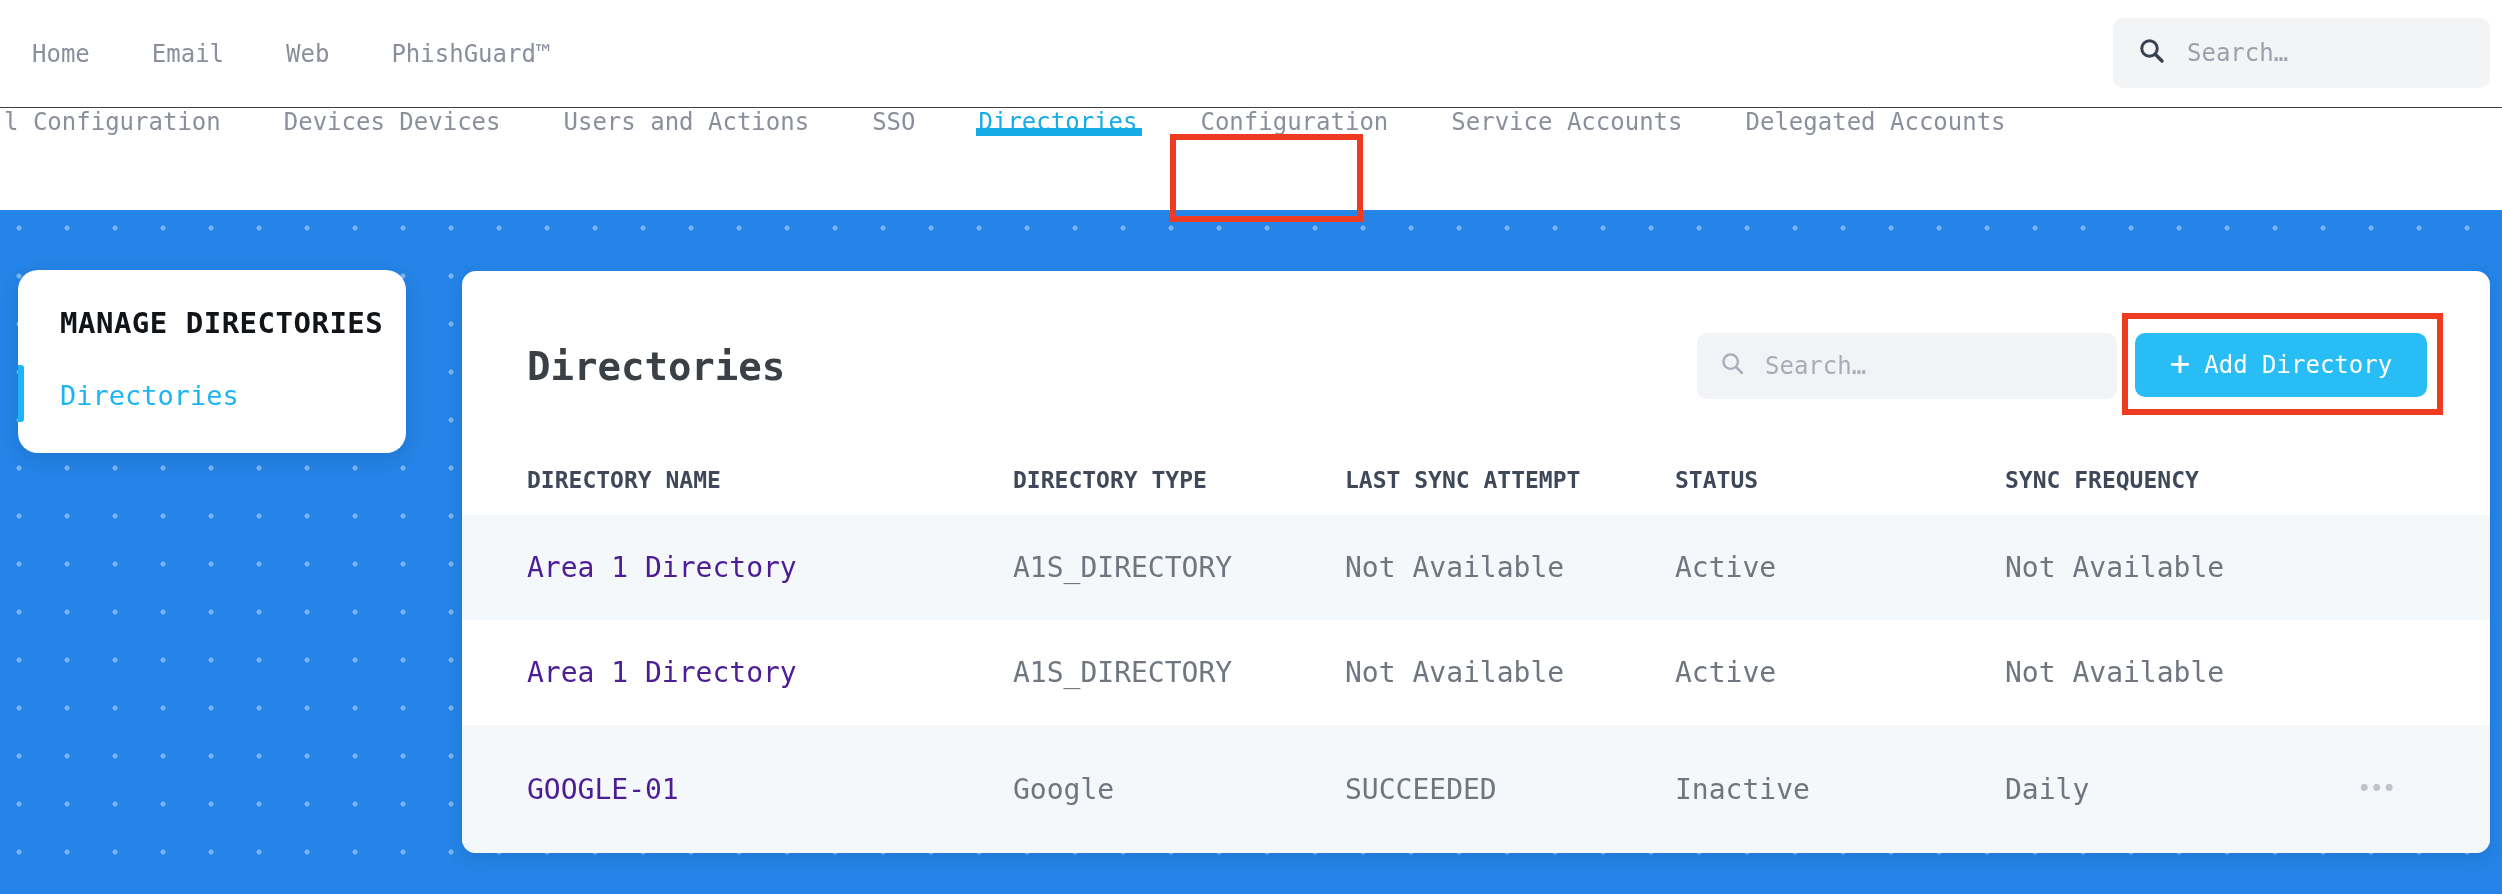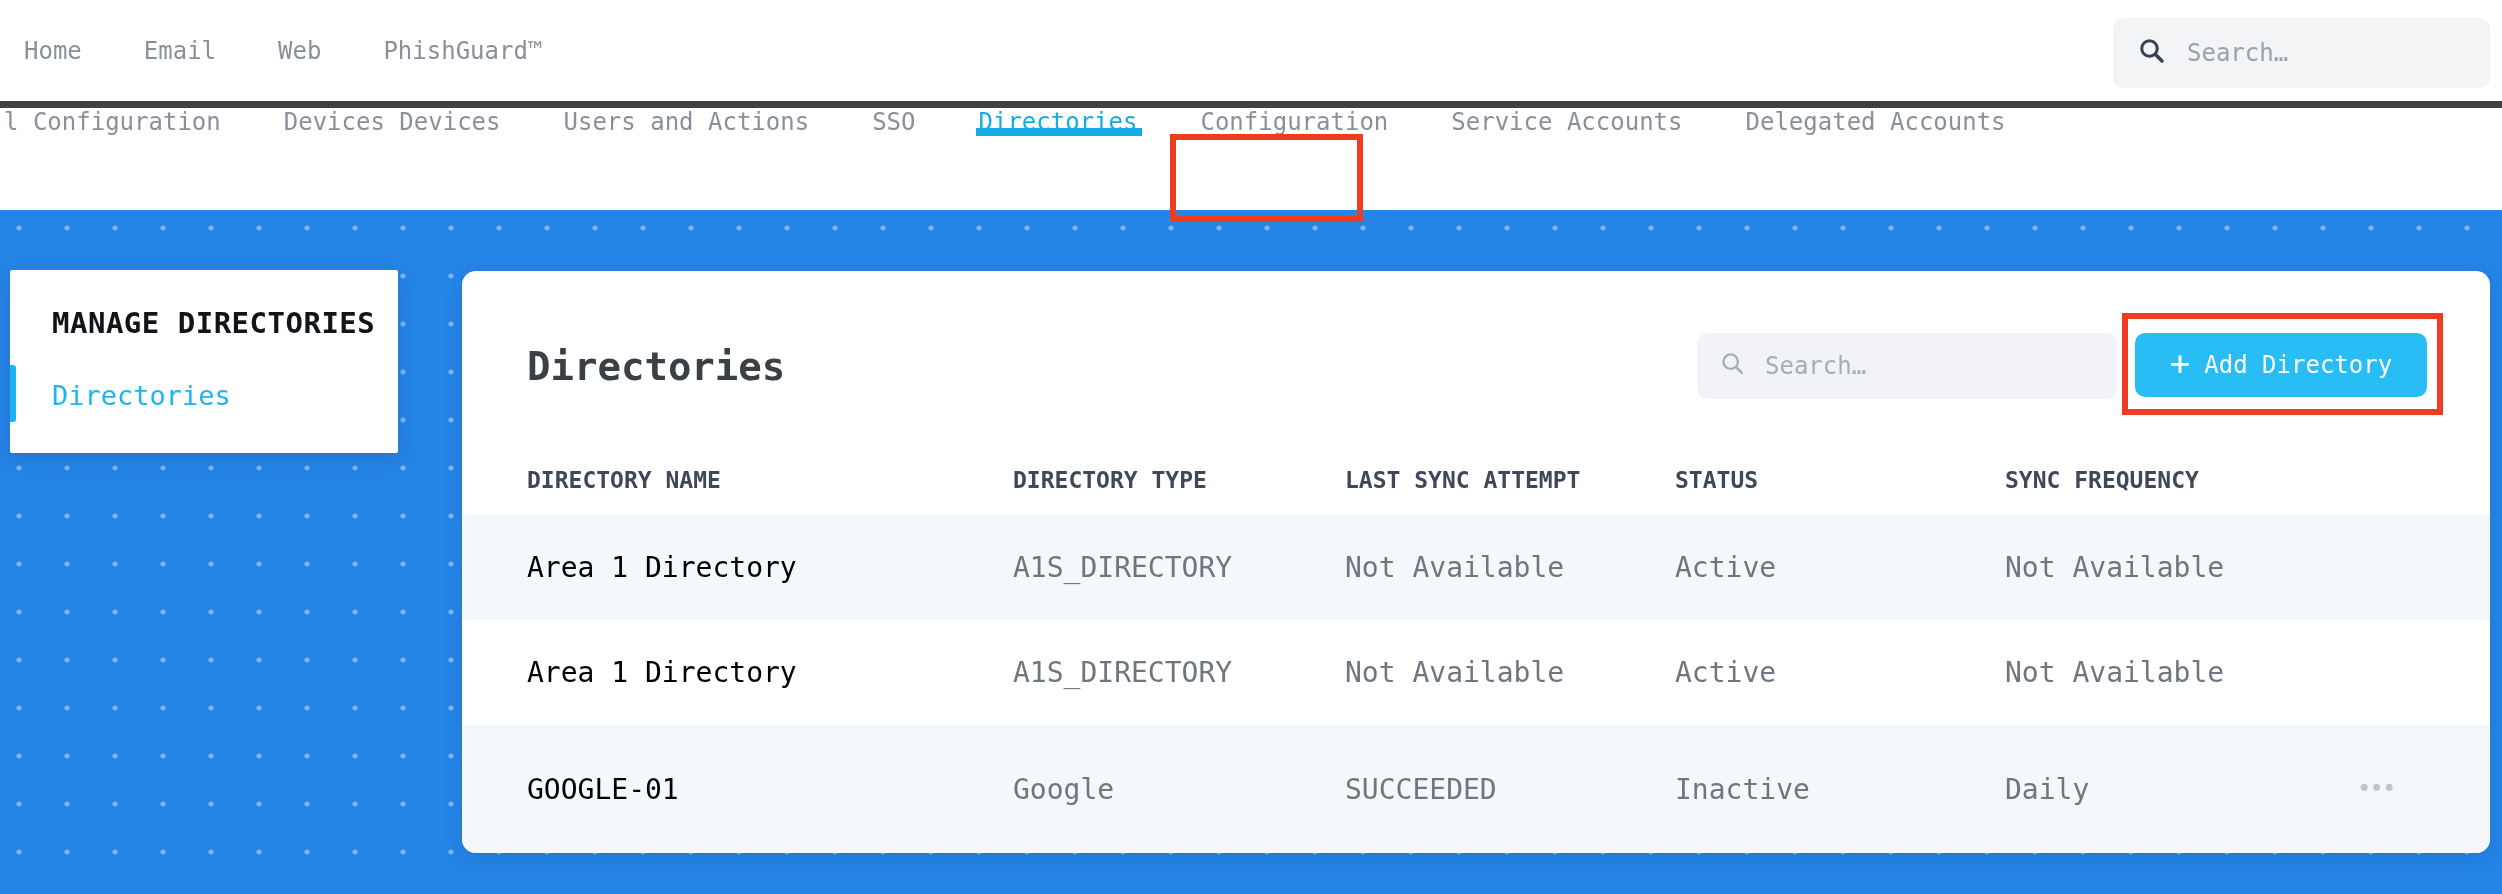--- a/index.html
+++ b/index.html
@@ -4,22 +4,22 @@
 <style>
   html,body{margin:0;padding:0;}
   body{
     width:2502px;height:894px;overflow:hidden;background:#fff;
     font-family:"DejaVu Sans Mono","Liberation Mono",monospace;
     -webkit-font-smoothing:antialiased;
   }
   
   .top-bar{
     height:108px;box-sizing:border-box;background:#fff;
-    border-bottom:7px solid #404040;
-    display:flex;align-items:center;gap:62px;padding-left:24px;
+    border-bottom:1px solid #404040;
+    display:flex;align-items:center;gap:62px;padding-left:32px;
     position:relative;
   }
   .top-link{font-size:24px;color:#8a8f9c;font-weight:500;cursor:pointer;white-space:nowrap;}
   .top-search{
     position:absolute;right:12px;top:18px;width:377px;height:70px;
     background:#f2f4f6;border-radius:10px;display:flex;align-items:center;
     gap:18px;padding:0 24px;box-sizing:border-box;
   }
   .top-search svg{flex:0 0 auto;}
   .top-search input{
@@ -47,22 +47,22 @@
   }
   
   .blue-area{
     position:relative;height:684px;overflow:hidden;
     background-color:#2584e7;
     background-image:radial-gradient(circle,rgba(255,255,255,.40) 2.3px,rgba(255,255,255,0) 2.8px);
     background-size:48px 48px;background-position:-5px -6px;
   }
   
   .side-card{
-    position:absolute;left:10px;top:60px;width:388px;height:183px;
-    background:#fff;border-radius:2px;box-shadow:0 6px 18px rgba(13,38,76,.15);
+    position:absolute;left:18px;top:60px;width:388px;height:183px;
+    background:#fff;border-radius:20px;box-shadow:0 6px 18px rgba(13,38,76,.15);
   }
   .card-title{position:absolute;left:42px;top:36px;font-size:29px;font-weight:700;color:#111418;letter-spacing:.5px;white-space:nowrap;}
   .card-bar{position:absolute;left:0;top:95px;width:6px;height:57px;background:#1db4f2;border-radius:0 3px 3px 0;}
   .card-link{position:absolute;left:42px;top:110px;font-size:27px;font-weight:500;color:#1db4f2;cursor:pointer;white-space:nowrap;}
   
   .panel{
     position:absolute;left:462px;top:61px;width:2028px;height:582px;
     background:#fff;border-radius:14px;overflow:hidden;
     box-shadow:0 6px 18px rgba(13,38,76,.12);
   }
@@ -95,21 +95,21 @@
     padding:24px 40px 0 65px;height:70px;align-items:center;
   }
   .t-head div{font-size:23px;font-weight:700;color:#3f4859;white-space:nowrap;}
   .row{
     display:grid;grid-template-columns:486px 332px 330px 330px 352px 1fr;
     padding:0 40px 0 65px;height:105px;align-items:center;
     font-size:28px;color:#6f7680;cursor:default;white-space:nowrap;
   }
   .row.alt{background:#f4f8fb;}
   .row.tall{height:128px;}
-  .cell-name{color:#000000;cursor:pointer;}
+  .cell-name{color:#4c1d95;cursor:pointer;}
   .row-menu{font-size:24px;letter-spacing:-2px;color:#c0c5cb;cursor:pointer;justify-self:start;}
 </style>
 </head>
 <body>
 
 <header class="top-bar">
   <span class="top-link">Home</span>
   <span class="top-link">Email</span>
   <span class="top-link">Web</span>
   <span class="top-link">PhishGuard™</span>

